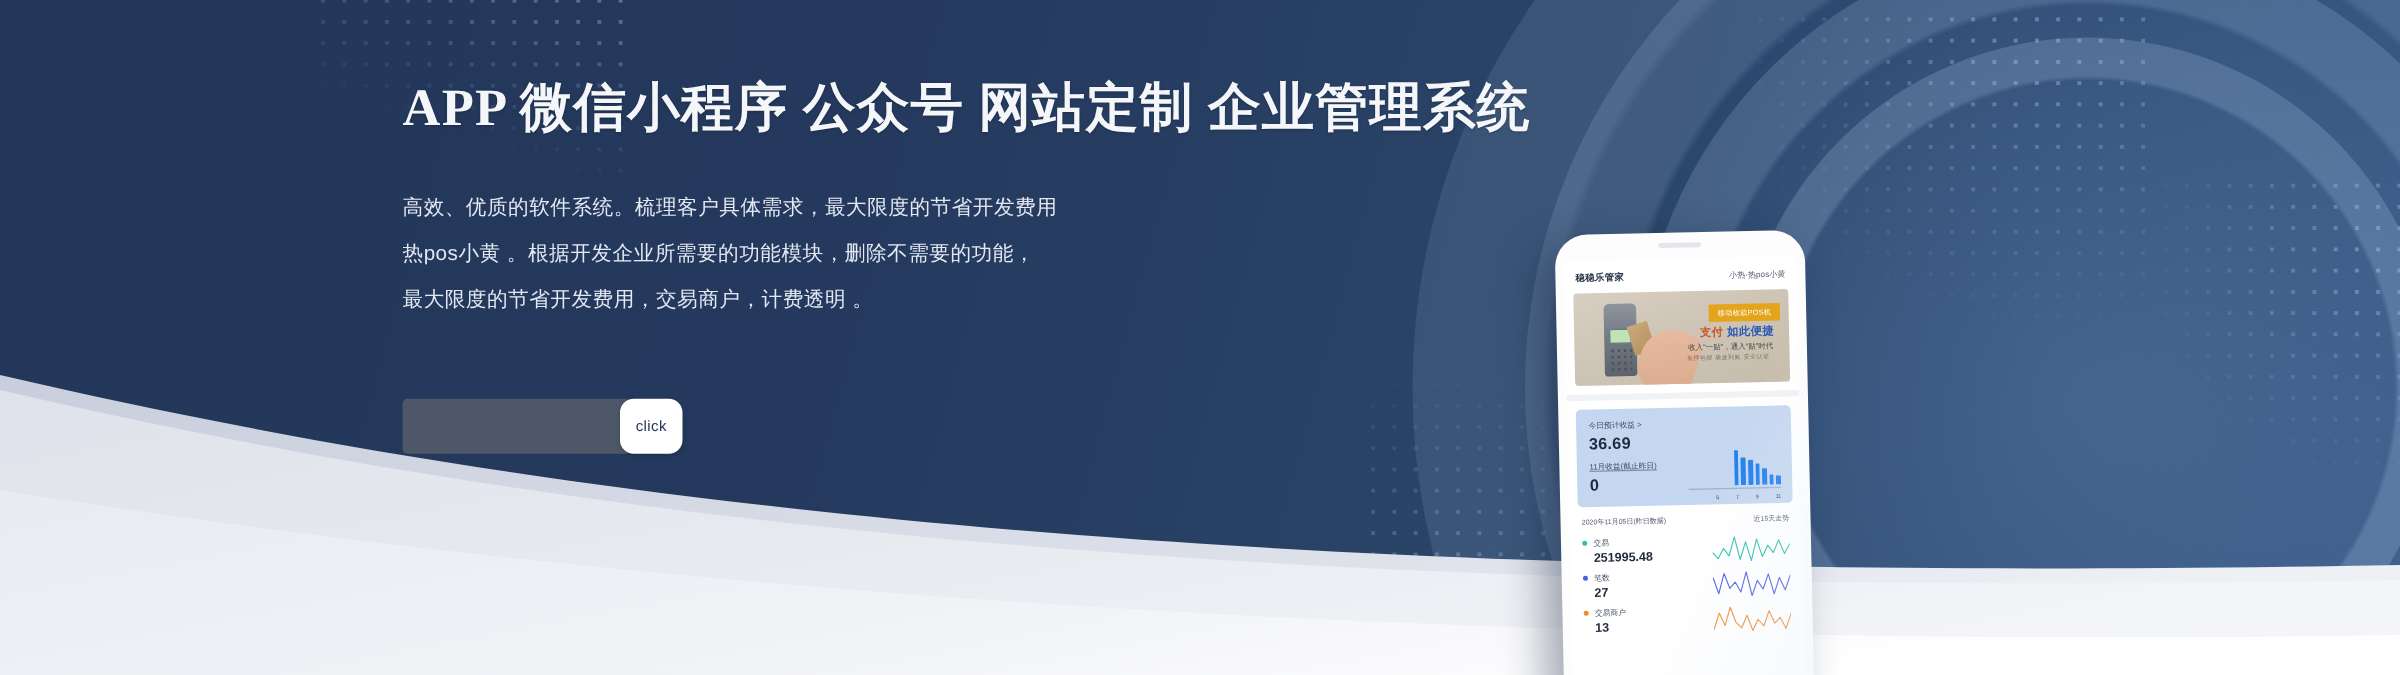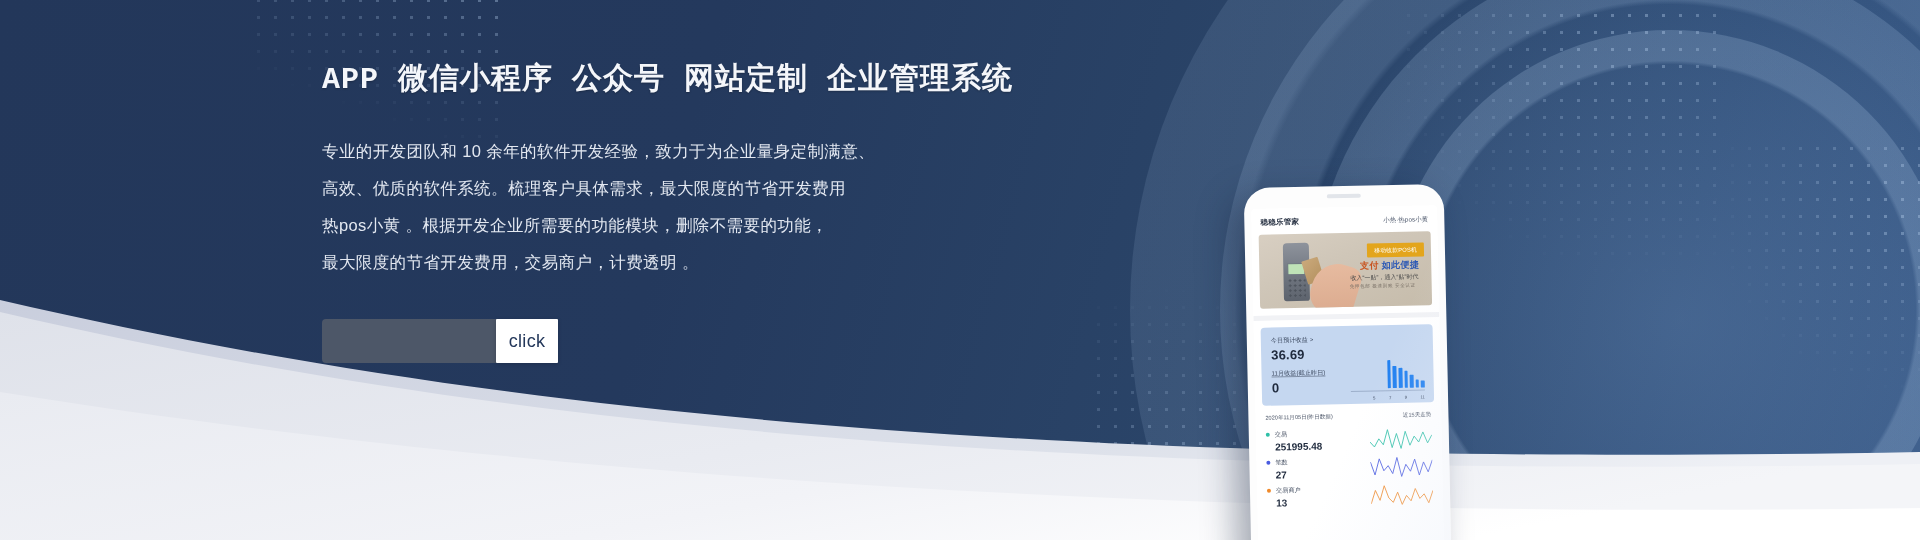--- a/index.html
+++ b/index.html
@@ -58,43 +58,43 @@
   .dots-e { left:1690px; top:140px; width:250px; height:250px;
             -webkit-mask-image:radial-gradient(circle at 85% 25%, rgba(0,0,0,1) 8%, rgba(0,0,0,0) 68%);
             mask-image:radial-gradient(circle at 85% 25%, rgba(0,0,0,1) 8%, rgba(0,0,0,0) 68%); }
 
   
   .swoosh { position:absolute; left:0; bottom:0; width:1920px; height:540px; }
 
   
   .copy { position:absolute; left:322px; top:58px; width:740px; }
   .headline {
-    font-family:Liberation Mono, monospace;
-    font-weight:700; font-size:30px; letter-spacing:1px;
+    font-family:Liberation Serif, serif;
+    font-weight:700; font-size:42px; letter-spacing:1px;
     color:#f4f6fa; white-space:nowrap;
     text-shadow:0 1px 2px rgba(0,0,0,0.25);
   }
   .para { margin-top:34px; }
   .para p {
     color:#e3e8f1; font-size:16.5px; line-height:37px;
     letter-spacing:0.4px; white-space:nowrap;
   }
 
   
   .cta { position:absolute; left:322px; top:319px; display:flex; align-items:stretch; }
   .cta-field {
     width:180px; height:44px; background:#4d5768;
     border:none; outline:none; border-radius:4px 0 0 4px;
     color:#e8ecf3; font-size:15px; padding:0 14px;
     font-family:"Liberation Sans",sans-serif;
   }
   .cta-btn {
-    width:62px; height:44px; background:#ffffff; border:none;
-    border-radius:1px; margin-left:-6px; cursor:pointer;
-    color:#23375a; font-size:18px; letter-spacing:0.3px;
+    width:50px; height:44px; background:#ffffff; border:none;
+    border-radius:11px; margin-left:-6px; cursor:pointer;
+    color:#23375a; font-size:12px; letter-spacing:0.3px;
     font-family:"Liberation Sans",sans-serif;
     box-shadow:0 1px 4px rgba(0,0,0,0.18);
   }
 
   
   .phone {
     position:absolute; left:1248px; top:186px;
     width:200px; height:420px;
     background:#fdfdfd;
     border-radius:26px 26px 12px 12px;
@@ -234,21 +234,20 @@
       </linearGradient>
     </defs>
     <path d="M0,300 C430,400 980,470 1920,452 L1920,540 L0,540 Z" fill="url(#gEdge)"></path>
     <path d="M0,312 C430,412 980,482 1920,464 L1920,540 L0,540 Z" fill="url(#gBack)"></path>
     <path d="M0,392 C500,472 1150,520 1920,508 L1920,540 L0,540 Z" fill="url(#gFront)"></path>
   </svg>
 
   <div class="copy">
     <div class="headline">APP  微信小程序  公众号  网站定制 企业管理系统</div>
     <div class="para">
-      <p>专业的开发团队和  10  余年的软件开发经验，致力于为企业量身定制满意、</p>
       <p>高效、优质的软件系统。梳理客户具体需求，最大限度的节省开发费用</p>
       <p>热pos小黄 。根据开发企业所需要的功能模块，删除不需要的功能，</p>
       <p>最大限度的节省开发费用，交易商户，计费透明 。</p>
     </div>
   </div>
 
   <div class="cta">
     <input class="cta-field" type="text" placeholder="" style="">
     <button class="cta-btn">click</button>
   </div>

